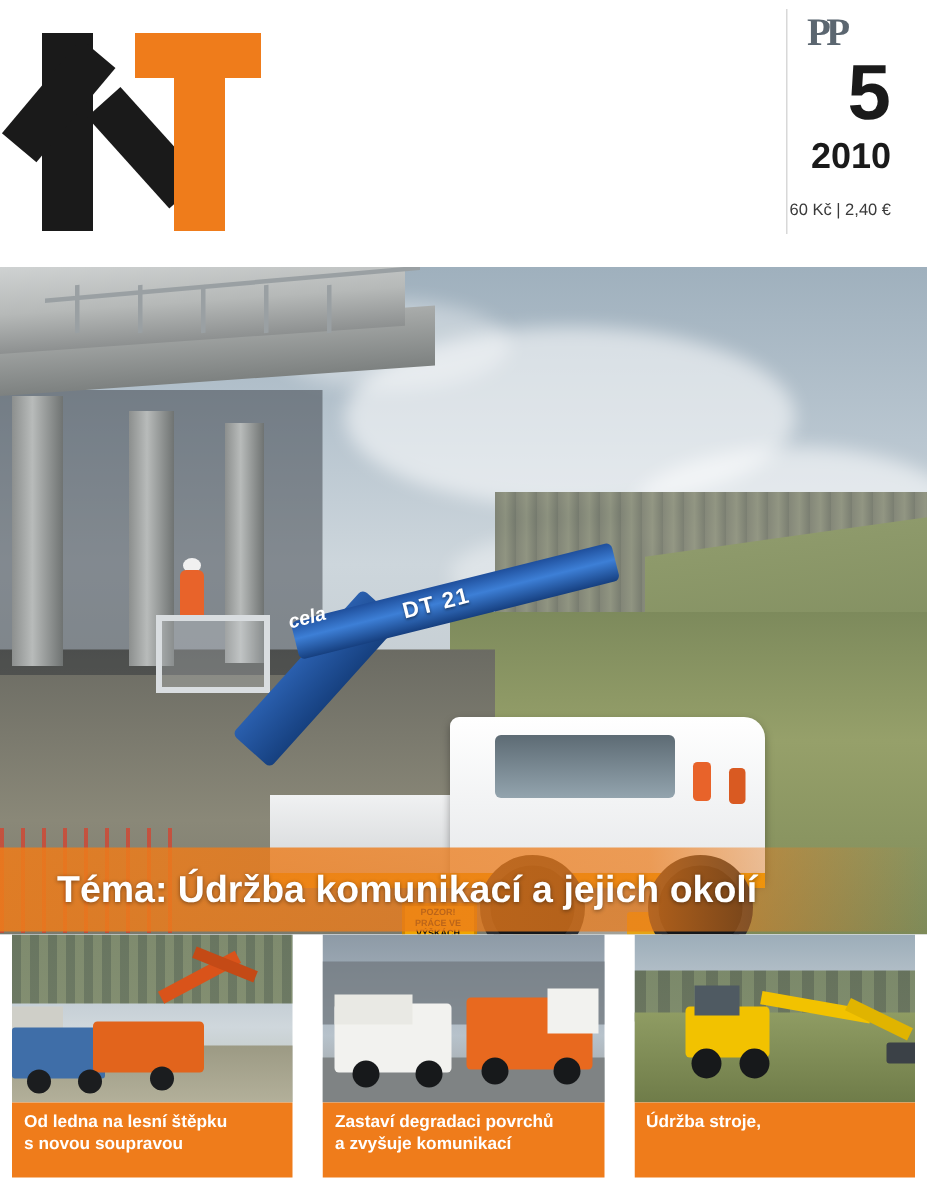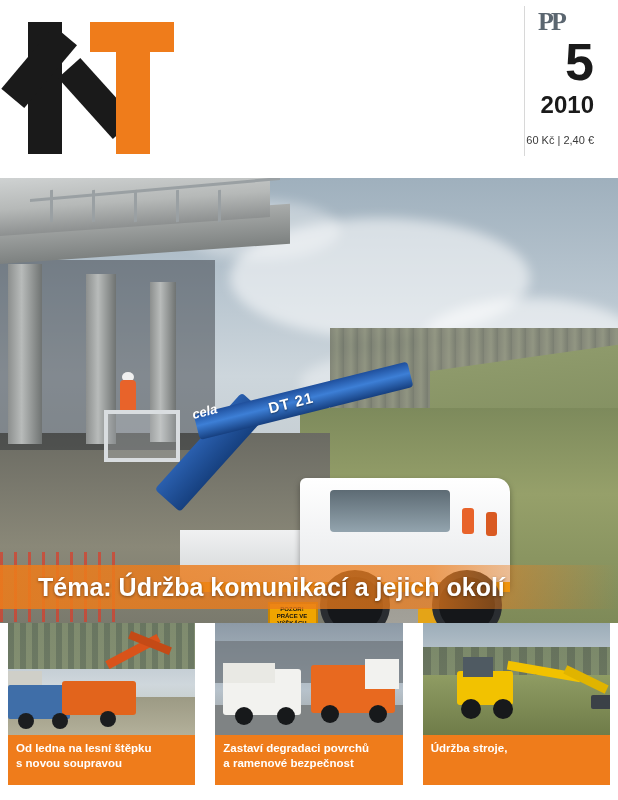--- a/index.html
+++ b/index.html
@@ -233,21 +233,21 @@
     position:absolute;left:418px;top:430px;width:42px;height:22px;
     background:#f0a500;opacity:.85;border-radius:2px;
   }
   .fence{
     position:absolute;left:0px;top:374px;width:120px;height:70px;
     background:repeating-linear-gradient(90deg,rgba(220,60,40,.7) 0 3px,transparent 3px 14px);
   }
 
   
   .theme-banner{
-    position:absolute;left:0;bottom:14px;width:100%;height:44px;
+    position:absolute;left:0;bottom:2px;width:100%;height:56px;
     background:linear-gradient(to right,rgba(236,124,27,.88),rgba(236,124,27,.72) 70%,rgba(236,124,27,0));
     display:flex;align-items:center;
   }
   .theme-text{
     padding-left:38px;
     color:#ffffff;font-size:25px;font-weight:bold;
     text-shadow:0 1px 3px rgba(0,0,0,.45);
     white-space:nowrap;
   }
 
@@ -418,21 +418,21 @@
         <div class="t2-truck1b"></div>
         <div class="t2-truck2"></div>
         <div class="t2-truck2cab"></div>
         <div class="t2-w1"></div>
         <div class="t2-w2"></div>
         <div class="t2-w3"></div>
         <div class="t2-w4"></div>
       </div>
       <div class="cap">
         <div>Zastaví degradaci povrchů</div>
-        <div>a ramenové bezpečnost</div>
+        <div>a zvyšuje komunikací</div>
       </div>
     </div>
 
     <div class="teaser">
       <div class="photo">
         <div class="t3-sky"></div>
         <div class="t3-trees"></div>
         <div class="t3-grass"></div>
         <div class="t3-mach"></div>
         <div class="t3-cab"></div>

